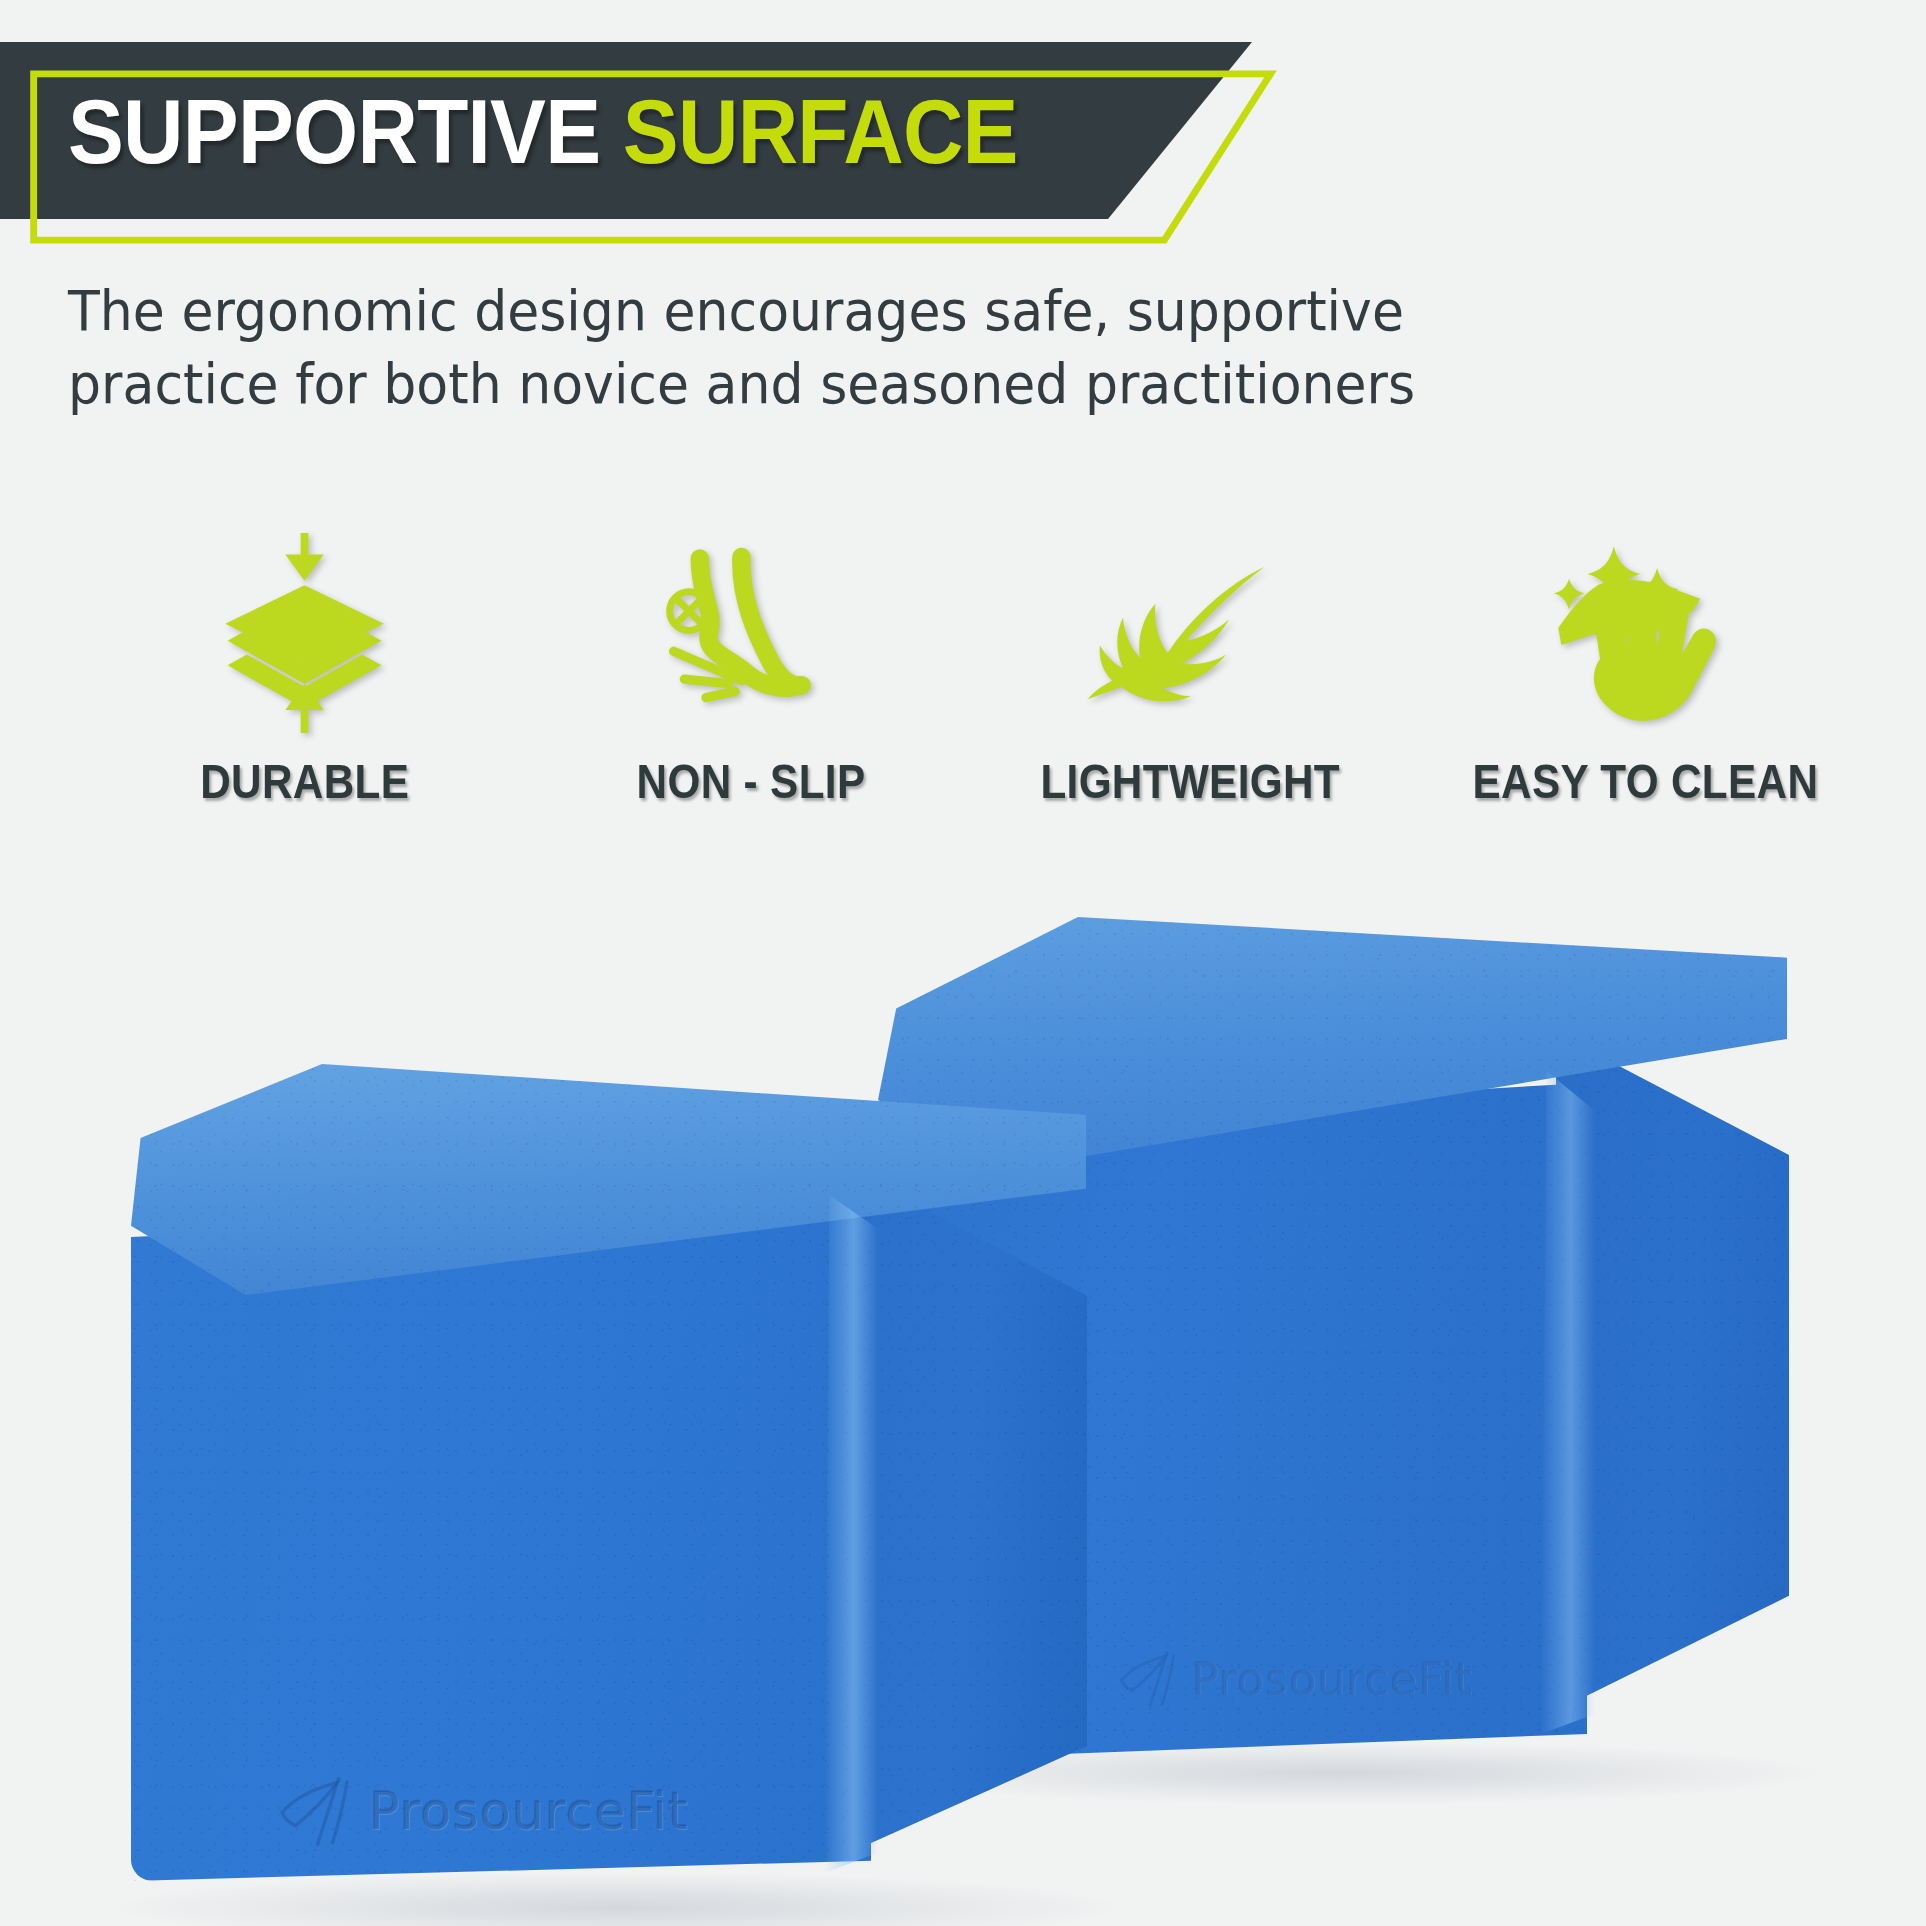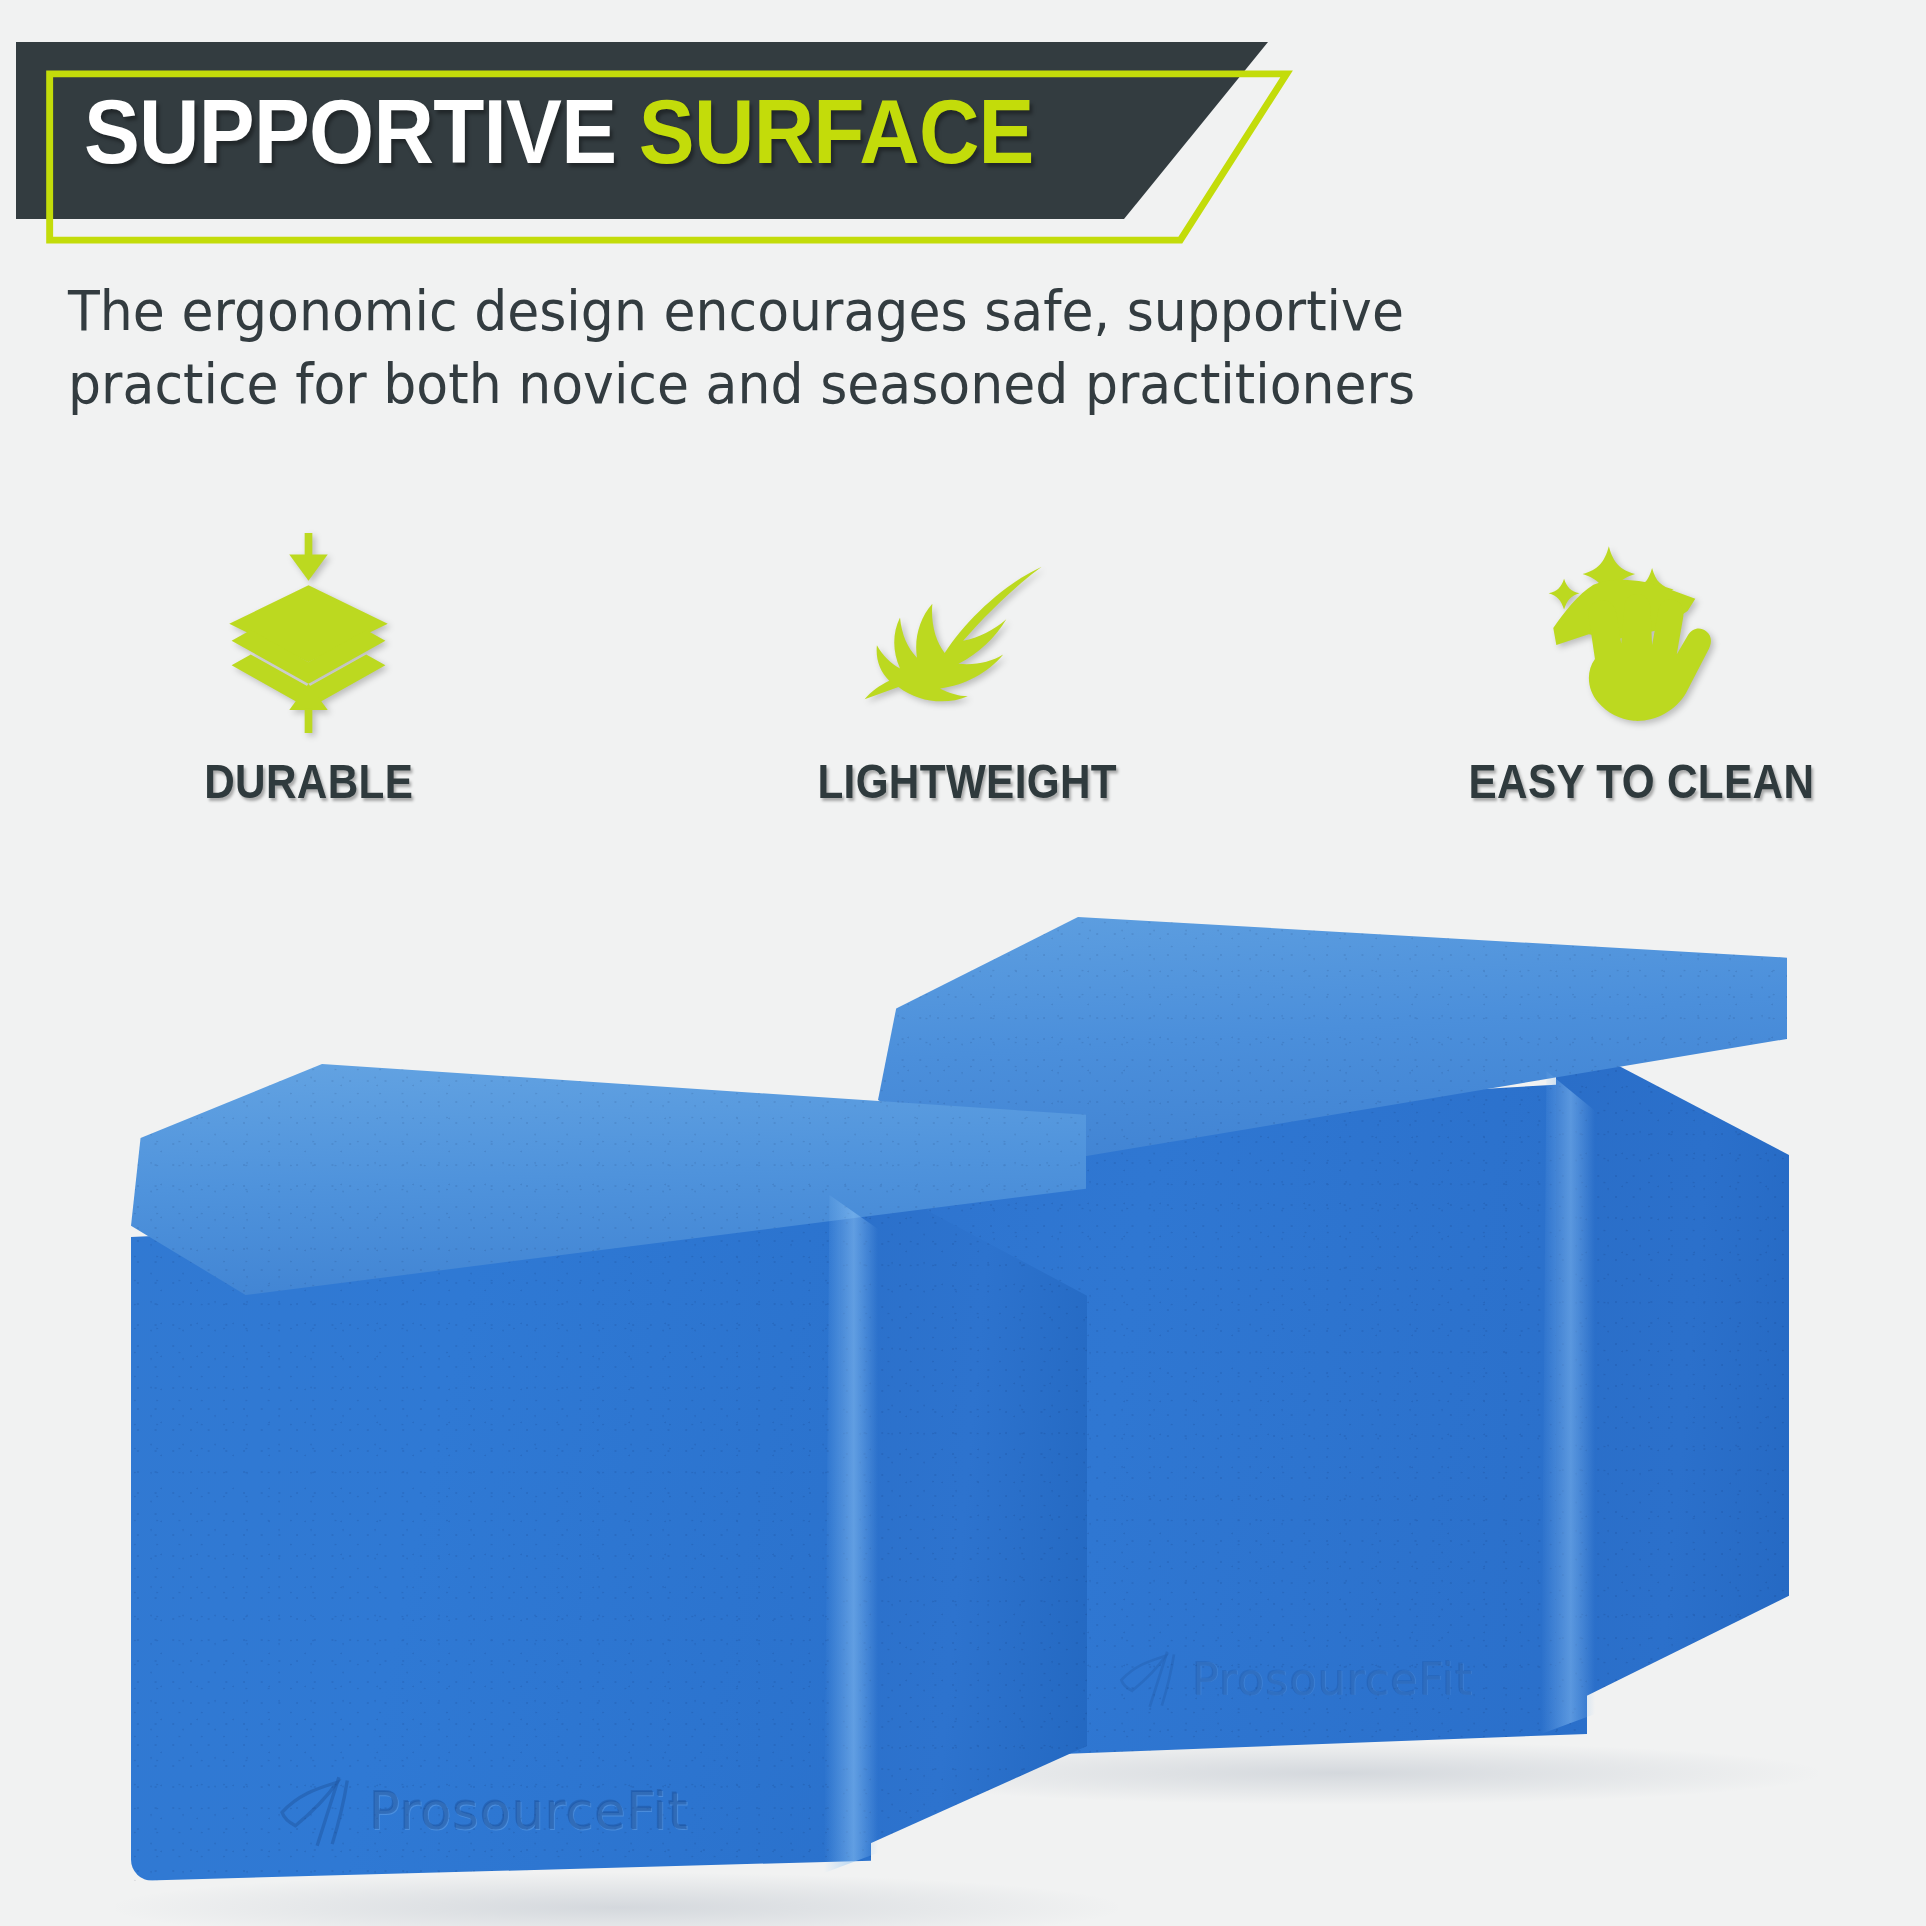--- a/index.html
+++ b/index.html
@@ -11,21 +11,21 @@
     height: 1926px;
     background: #f1f2f2;
     font-family: "Liberation Sans", sans-serif;
     overflow: hidden;
     position: relative;
   }
 
   
   #header-banner {
     position: absolute;
-    left: 16px;
+    left: 0;
     top: 0;
     width: 1325px;
     height: 254px;
   }
   .banner-dark {
     position: absolute;
     left: 0;
     top: 42px;
     width: 1252px;
     height: 177px;
@@ -245,20 +245,41 @@
           <polygon points="115,196 15,140 40,126 115,168 190,126 215,140"></polygon>
           <polygon points="115,228 15,172 40,158 115,200 190,158 215,172"></polygon>
           <polygon points="115,196 90,230 140,230"></polygon>
           <rect x="110" y="228" width="10" height="32"></rect>
         </g>
       </svg>
     </div>
     <div class="feature-label">DURABLE</div>
   </div>
 
+  <div class="feature" id="feature-nonslip">
+    <div class="feature-icon">
+      <svg width="193" height="193" viewBox="0 0 250 250">
+        <g fill="none" stroke="#bcd920" stroke-width="24" stroke-linecap="round" stroke-linejoin="round">
+          <path d="M58 28 C 58 78, 78 96, 70 124 C 64 150, 96 156, 118 176 C 140 196, 172 198, 186 192"></path>
+          <path d="M112 26 C 110 80, 132 128, 150 162 C 164 188, 182 196, 190 192"></path>
+        </g>
+        <g fill="none" stroke="#bcd920" stroke-width="12" stroke-linecap="round">
+          <line x1="24" y1="148" x2="112" y2="186"></line>
+          <line x1="38" y1="184" x2="96" y2="190"></line>
+          <line x1="66" y1="208" x2="104" y2="200"></line>
+        </g>
+        <g fill="none" stroke="#bcd920" stroke-width="9">
+          <circle cx="44" cy="96" r="25"></circle>
+          <line x1="27" y1="79" x2="61" y2="113"></line>
+          <line x1="61" y1="79" x2="27" y2="113"></line>
+        </g>
+      </svg>
+    </div>
+    <div class="feature-label">NON - SLIP</div>
+  </div>
 
   <div class="feature" id="feature-lightweight">
     <div class="feature-icon">
       <svg width="208" height="154" viewBox="0 0 270 200">
         <g fill="#bcd920">
           <path d="M232 14
                    C 196 40, 158 78, 130 110
                    C 150 106, 170 96, 186 82
                    C 172 106, 150 126, 124 140
                    C 146 142, 166 138, 182 128

